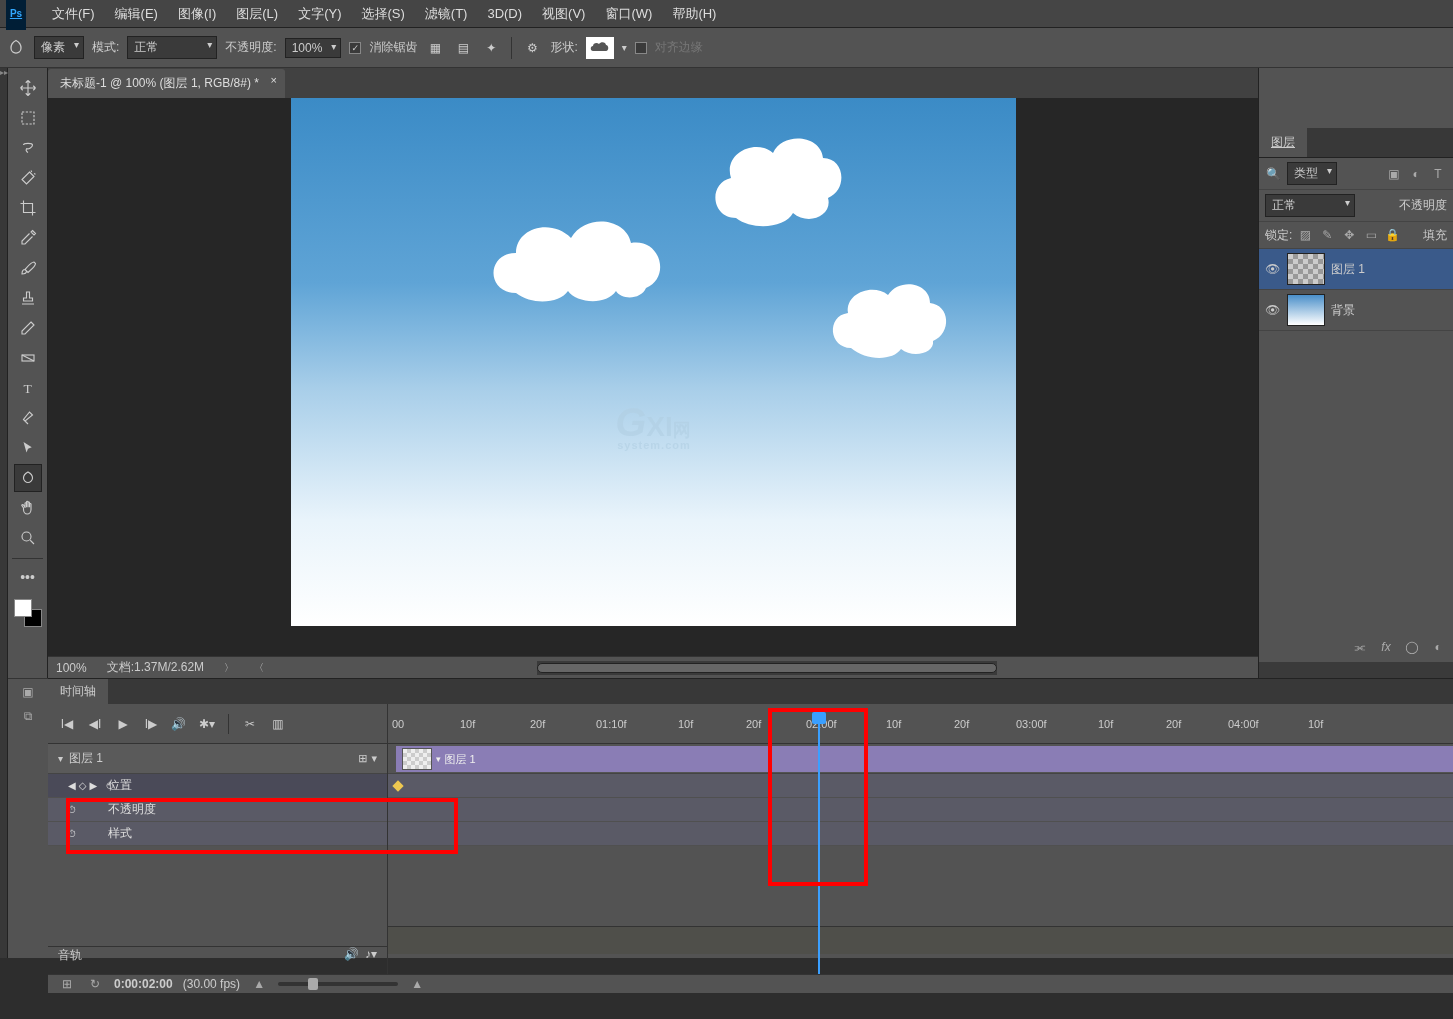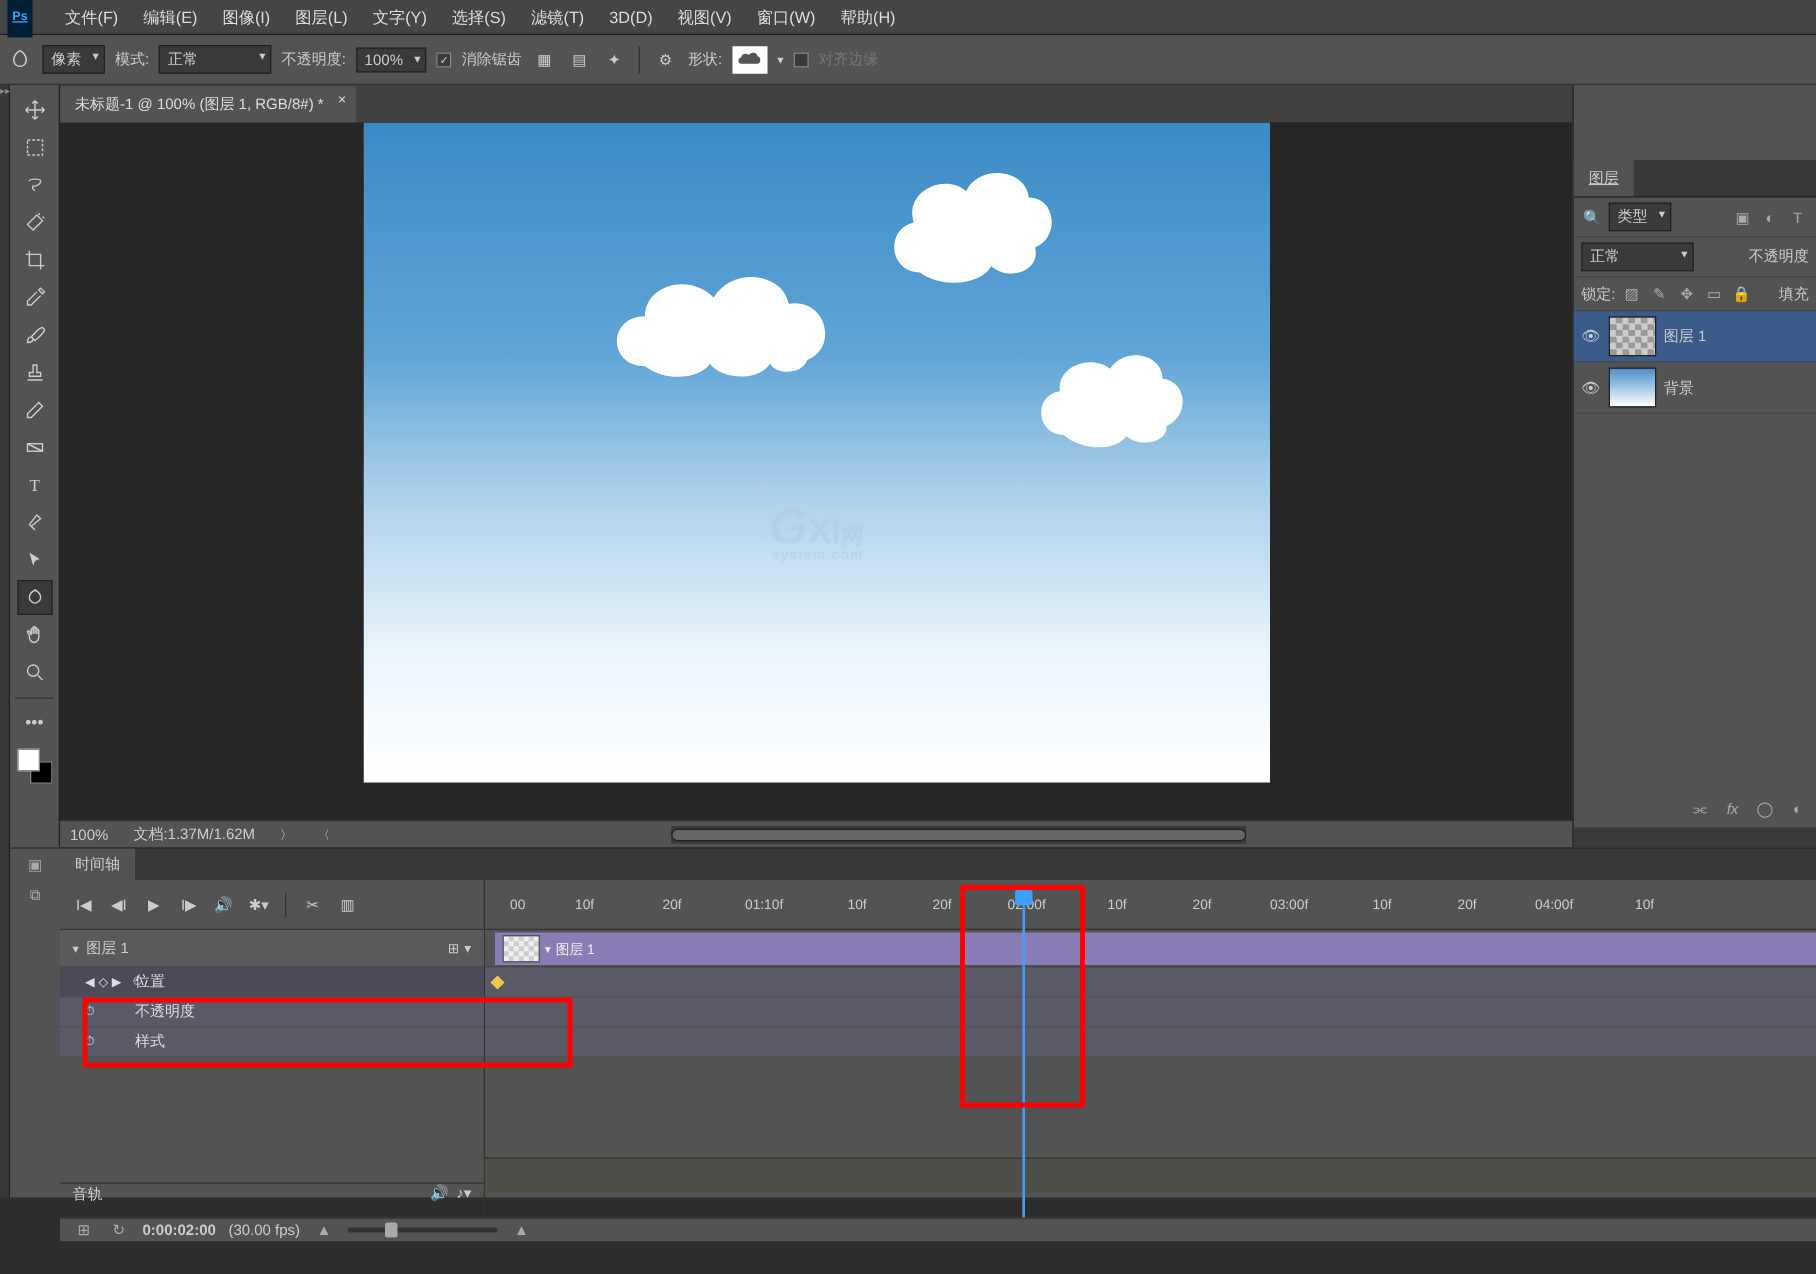--- a/index.html
+++ b/index.html
@@ -407,21 +407,21 @@
           <path d="M30 80c-22 0-25-32-3-35-3-20 25-30 40-18 12-18 42-12 42 8 20 2 22 30 3 38 2 12-20 18-32 8-8 12-35 12-50-1z" fill="#fff"></path>
         </svg>
         <div class="watermark">
           <span style="font-size:40px;font-style:italic">G</span>XI<span style="font-size:18px">网</span>
           <span class="sub">system.com</span>
         </div>
       </div>
     </div>
     <div class="status-bar">
       <span>100%</span>
-      <span>文档:1.37M/1.62M</span>
+      <span>文档:1.37M/2.62M</span>
       <span style="font-size:10px">〉</span>
       <span style="font-size:10px">〈</span>
       <div class="spacer"></div>
       <div class="scrollbar-h">
           <div class="thumb"></div>
         </div>
       <div class="spacer"></div>
     </div>
   </div>
 
@@ -533,21 +533,21 @@
           <span>音轨</span>
           <span class="right-icons">
             <span>🔊</span>
             <span>♪▾</span>
           </span>
         </div>
       </div>
 
       <div class="tl-right">
         <div class="tl-ruler">
-          <span class="tick" style="left:20px">00</span>
+          <span class="tick" style="left:4px">00</span>
           <span class="tick" style="left:72px">10f</span>
           <span class="tick" style="left:142px">20f</span>
           <span class="tick" style="left:208px">01:10f</span>
           <span class="tick" style="left:290px">10f</span>
           <span class="tick" style="left:358px">20f</span>
           <span class="tick" style="left:418px">02:00f</span>
           <span class="tick" style="left:498px">10f</span>
           <span class="tick" style="left:566px">20f</span>
           <span class="tick" style="left:628px">03:00f</span>
           <span class="tick" style="left:710px">10f</span>

